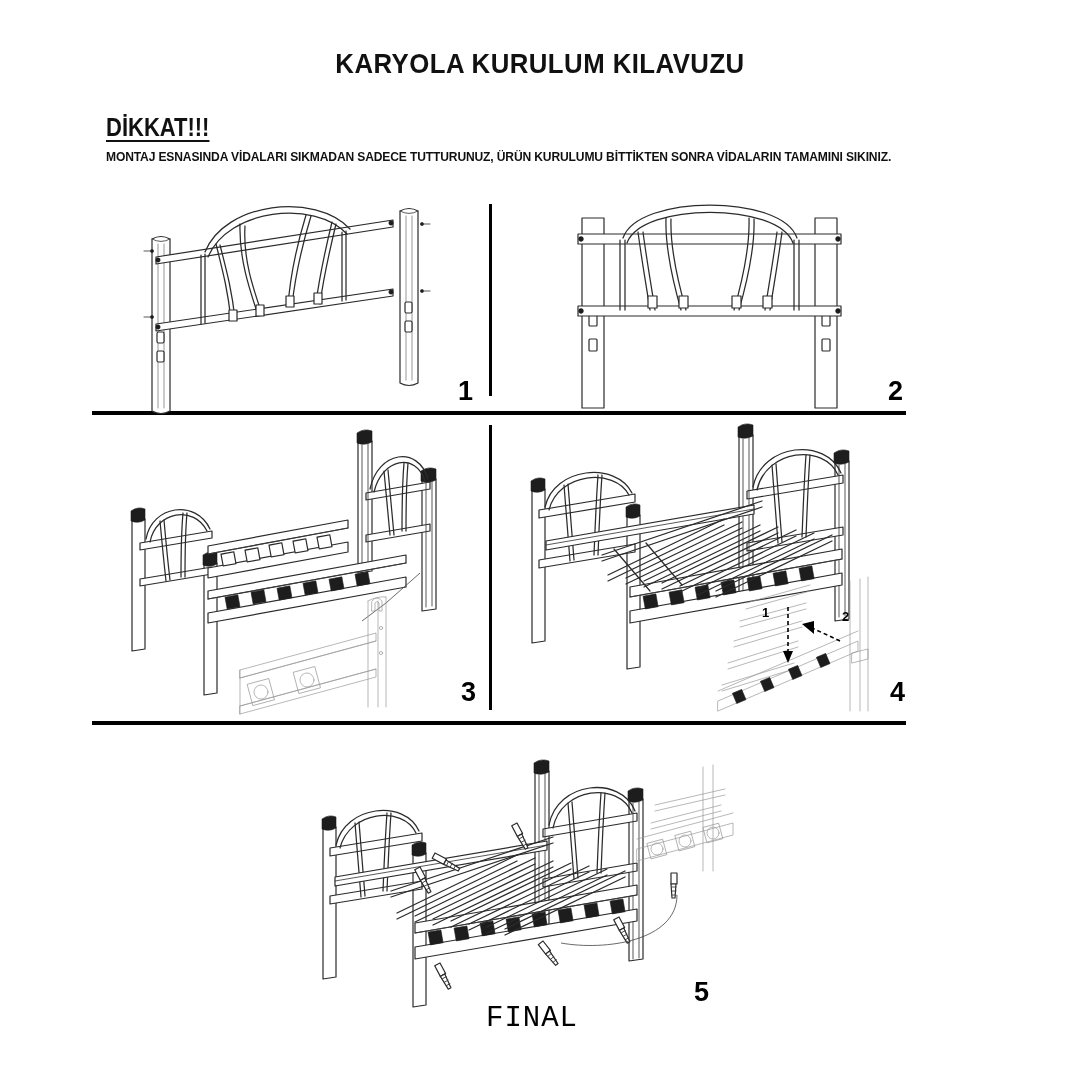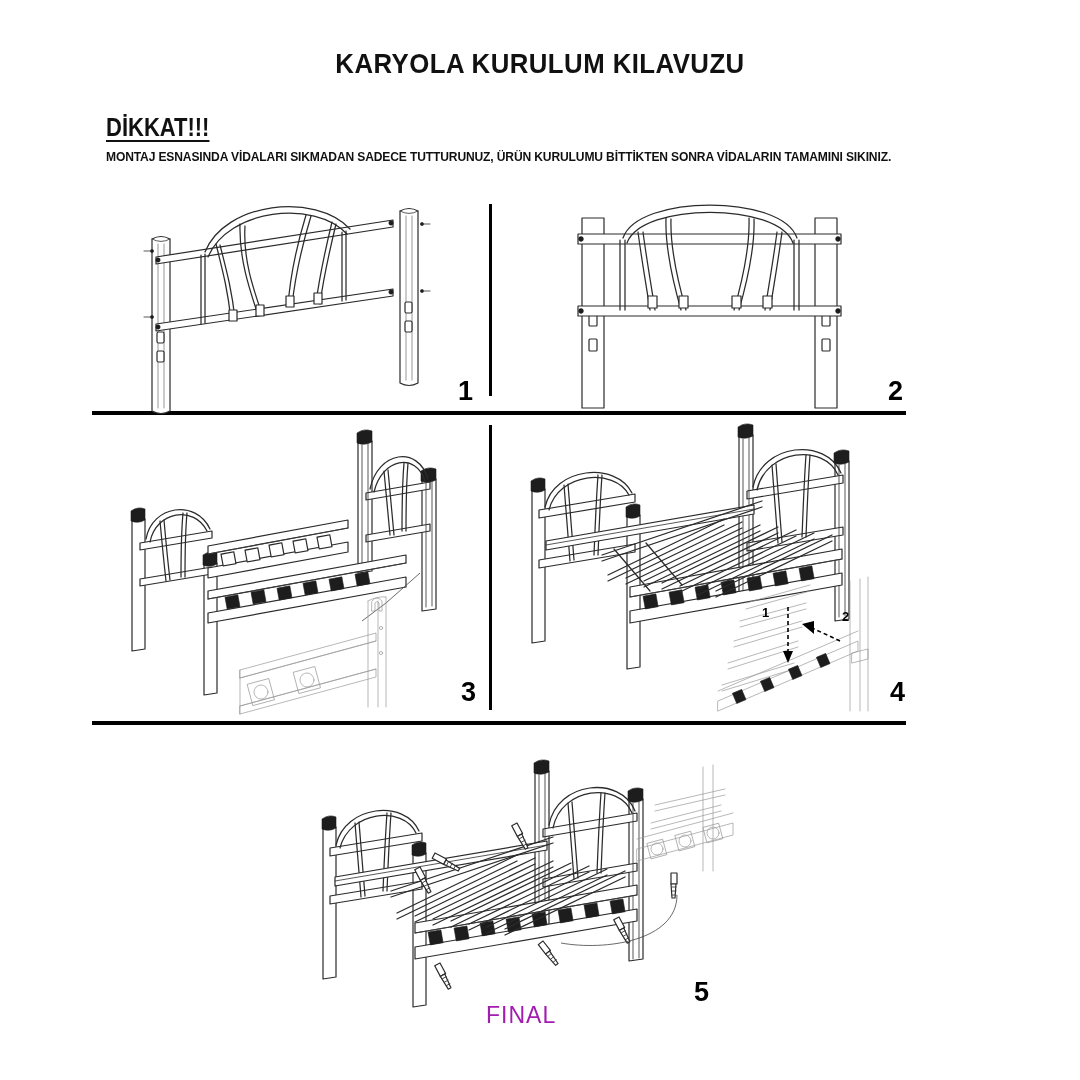--- a/index.html
+++ b/index.html
@@ -44,23 +44,24 @@
   .vrule{position:absolute;background:#000;}
 
   
   .step-num{
     position:absolute;
     font-size:27px;font-weight:bold;
     color:#000;
   }
   .final-label{
     position:absolute;
-    font-size:23px;font-weight:normal;
+    font-size:29px;font-weight:normal;
     letter-spacing:1px;
-    color:#a21caf;
+    color:#000000;
+    font-family:Liberation Mono, monospace;
   }
 
   
   svg.panel{position:absolute;overflow:visible;}
   .ln{fill:none;stroke:#2b2b2b;stroke-width:1.25;stroke-linecap:round;stroke-linejoin:round;}
   .ln-thin{fill:none;stroke:#3a3a3a;stroke-width:0.85;stroke-linecap:round;}
   .ln-lite{fill:none;stroke:#6a6a6a;stroke-width:0.7;stroke-linecap:round;}
   .ln-ghost{fill:none;stroke:#9a9a9a;stroke-width:0.7;stroke-linecap:round;}
   .fill-w{fill:#ffffff;stroke:#2b2b2b;stroke-width:1.2;stroke-linejoin:round;}
   .fill-dk{fill:#1d1d1d;stroke:#1d1d1d;stroke-width:0.6;}

